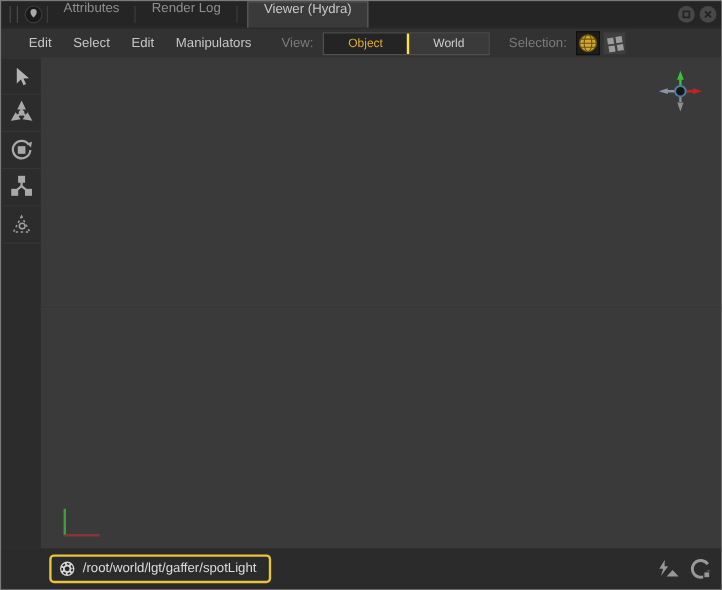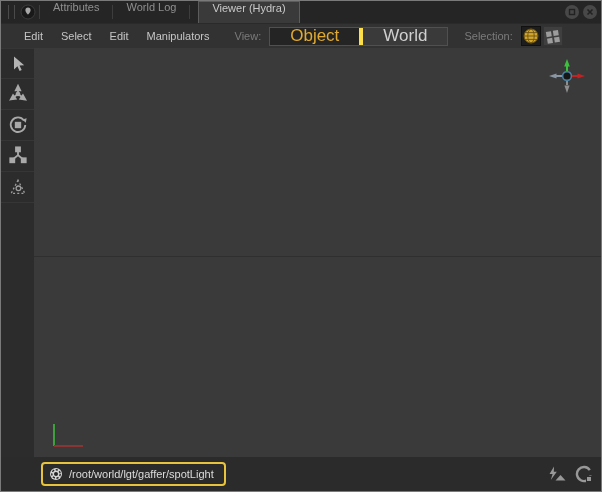--- a/index.html
+++ b/index.html
@@ -42,24 +42,24 @@
   .menu-bar {
     height:25px; background:#323232; display:flex; align-items:center;
     flex:0 0 auto; font-size:11px; border-top:1px solid #2a2a2a;
   }
   .menu-item { color:#c6c6c6; padding:0 9px; cursor:pointer; }
   .menu-item:first-child { padding-left:23px; }
   .space-label, .selection-label { color:#7b7b7b; margin-left:16px; margin-right:8px; }
   .seg-group { display:flex; border:1px solid #505050; height:19px; }
   .seg-btn {
     min-width:52px; display:flex; align-items:center; justify-content:center;
-    padding:0 20px; cursor:pointer; font-size:17px;
+    padding:0 20px; cursor:pointer; font-size:10px;
   }
   .seg-btn.active { background:#242424; color:#e2aa2e; }
-  .seg-btn.inactive { background:#3a3a3a; color:#cfcfcf; border-left:4px solid #fde047; }
+  .seg-btn.inactive { background:#3a3a3a; color:#cfcfcf; border-left:2px solid #fde047; }
   .sel-btn {
     width:20px; height:20px; display:flex; align-items:center; justify-content:center;
     cursor:pointer; margin-right:2px;
   }
   .sel-btn.active { background:#1d1d1d; border:1px solid #111; }
   .sel-btn.inactive { background:#3f3f3f; border:1px solid #333; }
 
   
   .main { flex:1; display:flex; position:relative; min-height:0; }
   .toolbar { width:33px; background:#2c2c2c; flex:0 0 auto; }
@@ -106,21 +106,21 @@
         <circle cx="8" cy="8" r="7" fill="#191919" stroke="#3c3c3c"></circle>
         <path d="M5.4 6.2 a2.6 2.6 0 0 1 5.2 0 c0 2.2 -2.6 4.4 -2.6 4.4 s-2.6 -2.2 -2.6 -4.4 z" fill="#a8a8a8"></path>
       </svg>
     </span>
     <div class="tab-sep"></div>
     <div class="tab">
       <span>Attributes</span>
     </div>
     <div class="tab-sep"></div>
     <div class="tab">
-      <span>World Log</span>
+      <span>Render Log</span>
     </div>
     <div class="tab-sep"></div>
     <div class="tab active">
       <span>Viewer (Hydra)</span>
     </div>
     <div class="tabbar-spacer"></div>
     <div class="win-btn">
       <svg width="8" height="8" viewBox="0 0 8 8">
         <rect x="1.5" y="1.5" width="5" height="5" fill="none" stroke="#222" stroke-width="1.4"></rect>
       </svg>

